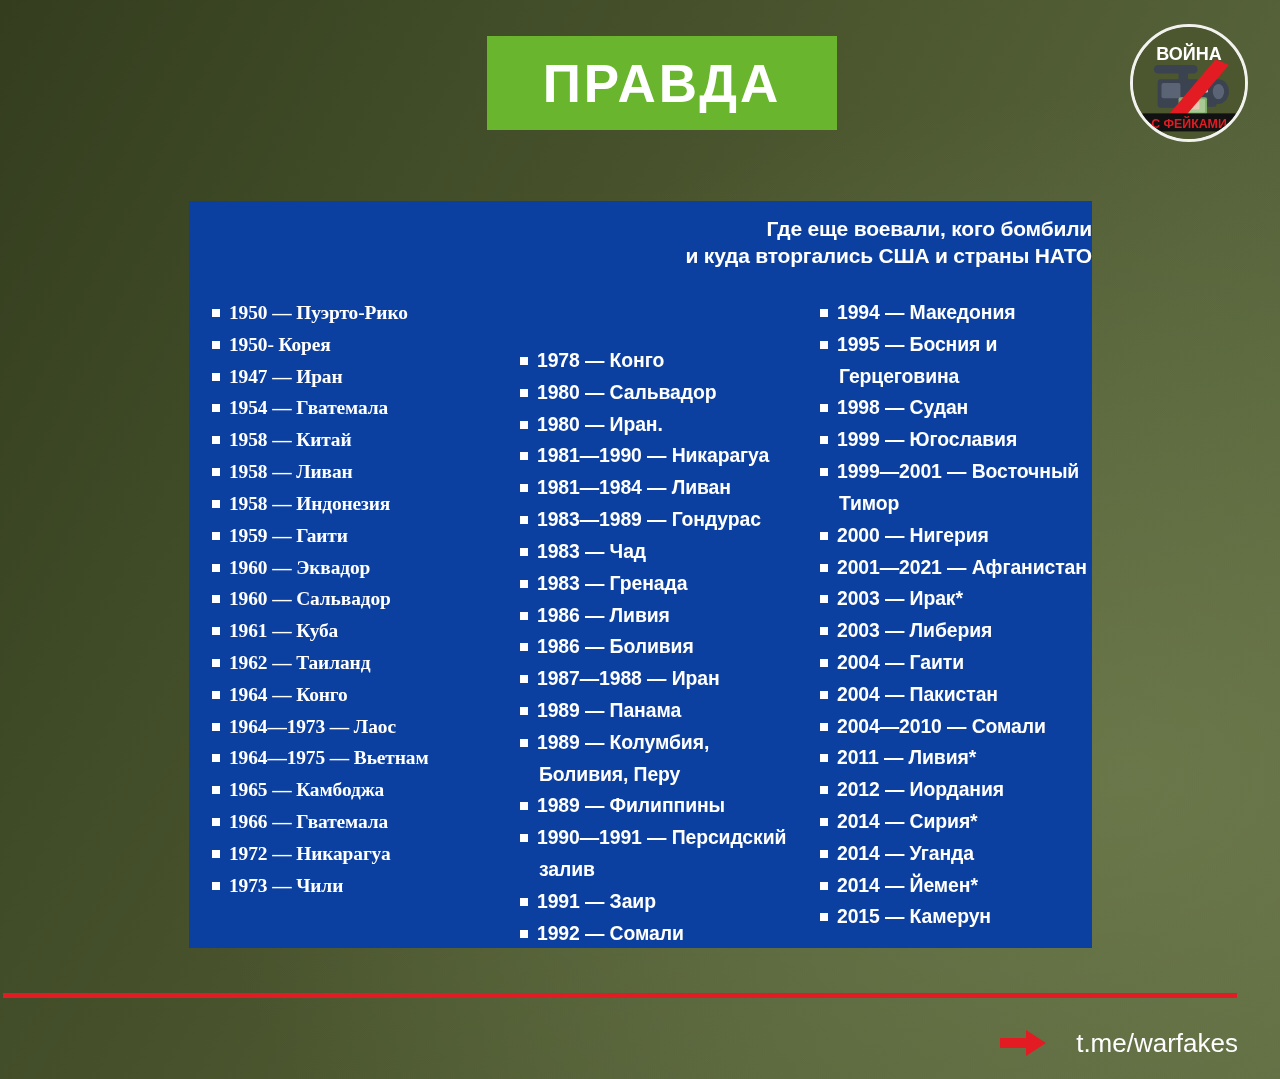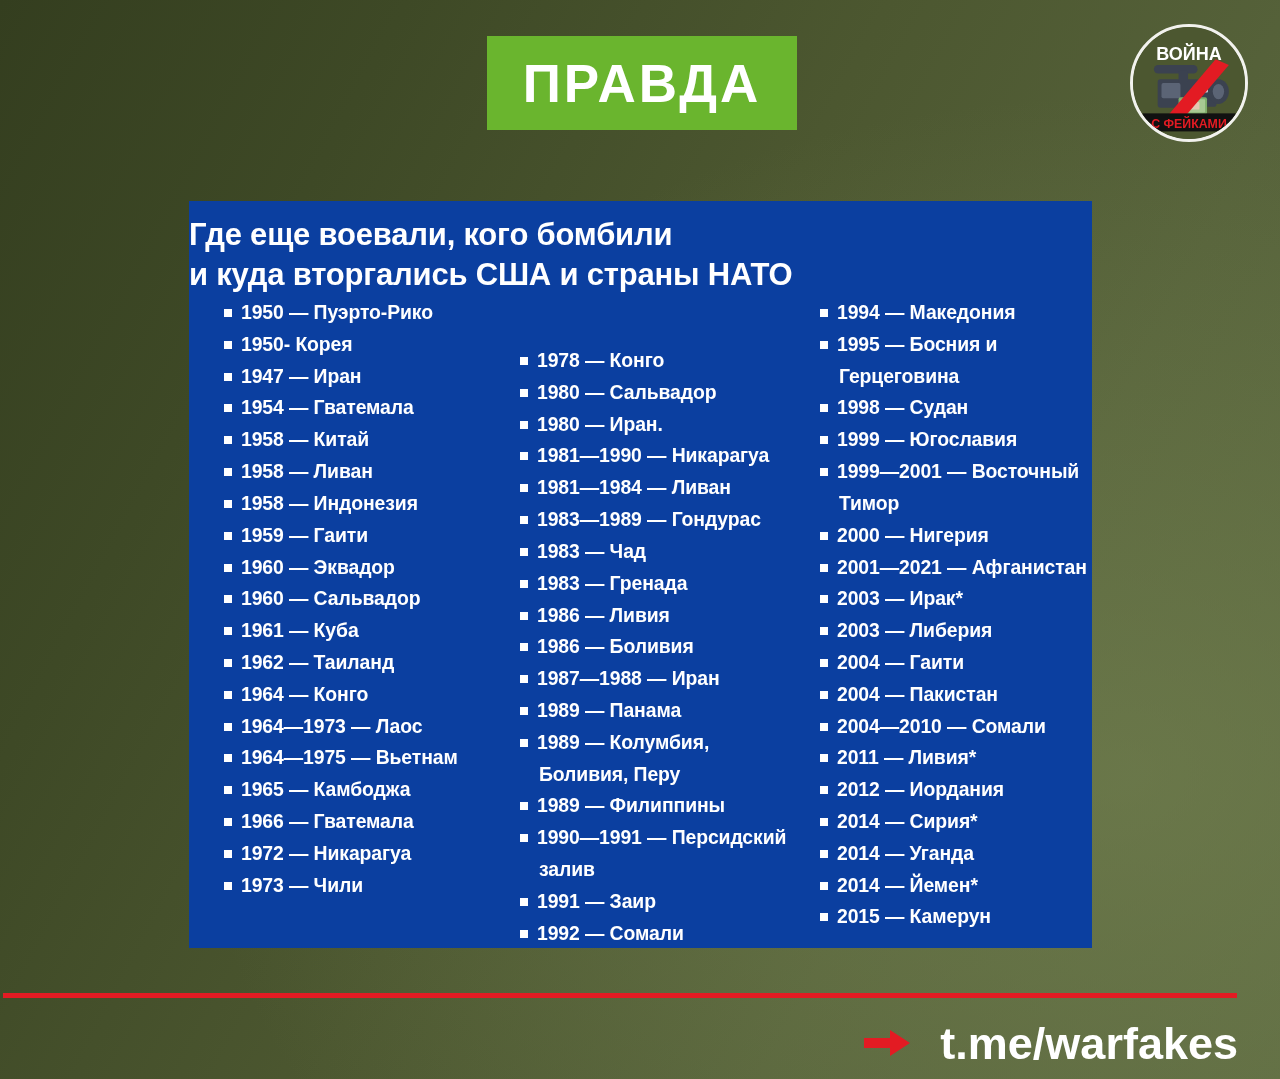--- a/index.html
+++ b/index.html
@@ -17,21 +17,21 @@
     background:
       radial-gradient(ellipse 1500px 1100px at 88% 72%, rgba(120,134,84,0.55) 0%, rgba(120,134,84,0.0) 62%),
       linear-gradient(118deg, #343e1f 0%, #3e4926 22%, #4c5730 48%, #56623a 72%, #5c6940 100%);
     overflow:hidden;
   }
 
   
   #pravda-banner {
     position:absolute;
     left:487px; top:36px;
-    width:310px; height:94px;
+    width:350px; height:94px;
     background:#6ab52e;
     display:flex; align-items:center; justify-content:center;
   }
   #pravda-banner .txt {
     color:#ffffff;
     font-size:53px;
     font-weight:700;
     letter-spacing:3px;
     line-height:1;
     white-space:nowrap;
@@ -52,37 +52,37 @@
   
   #panel {
     position:absolute;
     left:189px; top:201px;
     width:903px; height:747px;
     background:#0b3fa0;
   }
 
   #panel-title {
     margin-top:14px;
-    text-align:left;
-    color:#ffffff;
-    font-size:31px;
+    text-align:right;
+    color:#ffffff;
+    font-size:21px;
     font-weight:700;
     line-height:1.30;
     letter-spacing:-0.2px;
   }
   #panel-title .l { display:block; }
 
   
   #columns {
     position:absolute;
     left:0; top:96px; right:0; bottom:0;
     display:flex;
   }
   .col { position:relative; }
-  .col-1 { width:302px; padding-left:16px; }
+  .col-1 { width:302px; padding-left:4px;font-family:Liberation Serif, serif; }
   .col-2 { width:300px; padding-left:10px;margin-top:48px; }
   .col-3 { width:301px; padding-left:10px; }
 
   ul.entries { list-style:none; }
 
   ul.entries li {
     position:relative;
     color:#ffffff;
     font-size:19.4px;
     font-weight:700;
@@ -113,22 +113,22 @@
   #footer {
     position:absolute;
     left:0; top:1012px;
     width:1280px; height:62px;
     display:flex; align-items:center; justify-content:flex-end;
     padding-right:42px;
   }
   #footer-arrow { margin-right:30px; display:block; }
   #footer-link {
     color:#ffffff;
-    font-size:45px;
-    font-weight:700;
+    font-size:26px;
+    font-weight:400;
     letter-spacing:0px;
     line-height:1;
     white-space:nowrap;
   }
 </style>
 </head>
 <body>
 
 <div id="poster">
 

